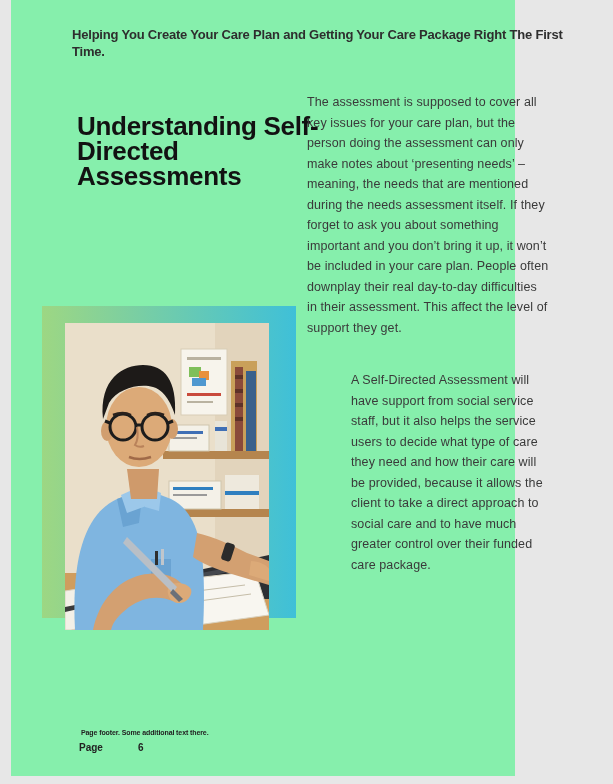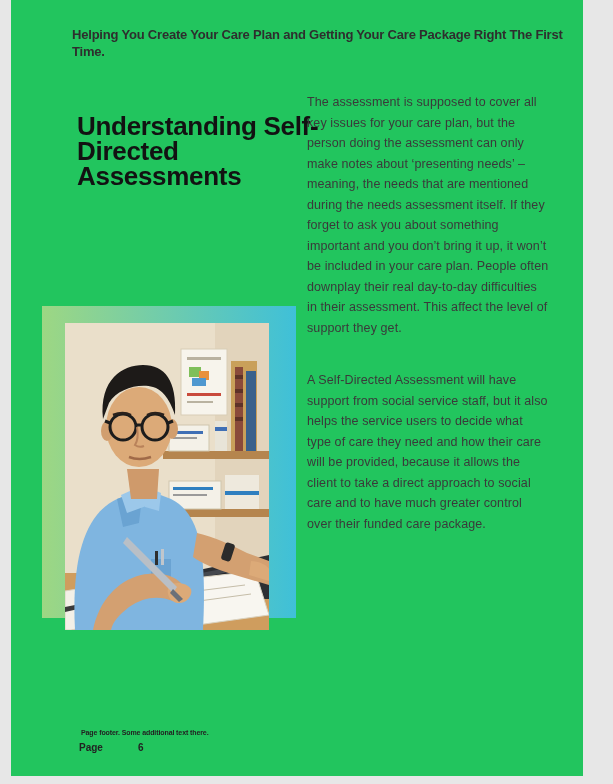--- a/index.html
+++ b/index.html
@@ -6,36 +6,36 @@
   body {
     width:613px; height:784px;
     background:#e7e7e7;
     font-family:"Liberation Sans", sans-serif;
     position:relative;
     overflow:hidden;
     color:#3c3c3c;
   }
   .page {
     position:absolute; left:11px; top:0;
-    width:572px; height:776px;
-    background:#22c55e;
+    width:504px; height:776px;
+    background:#86efac;
   }
   .doc-header {
     position:absolute; left:61px; top:26px; width:518px;
     font-size:13px; font-weight:700; line-height:17px;
     color:#2e2e2e; letter-spacing:-0.2px;
   }
   .col { position:absolute; top:92px; width:242px; }
   .col-left  { left:66px; }
   .col-right { left:296px; }
   .body-text {
     font-size:12.5px; line-height:20.5px; color:#3a3a3a;
     letter-spacing:0.1px; margin:0;
   }
-  .para-gap { margin-top:32px; }
+  .para-gap { margin-top:32px;margin-left:44px; }
   .section-heading {
     margin:22px 0 0 0;
     font-size:26px; line-height:25px; font-weight:700;
     color:#121212; letter-spacing:-0.3px;
     width:250px;
   }
   .image-block {
     position:absolute; left:31px; top:306px;
     width:254px; height:312px;
     background:linear-gradient(90deg,#9dd783,#3fc0d8);

